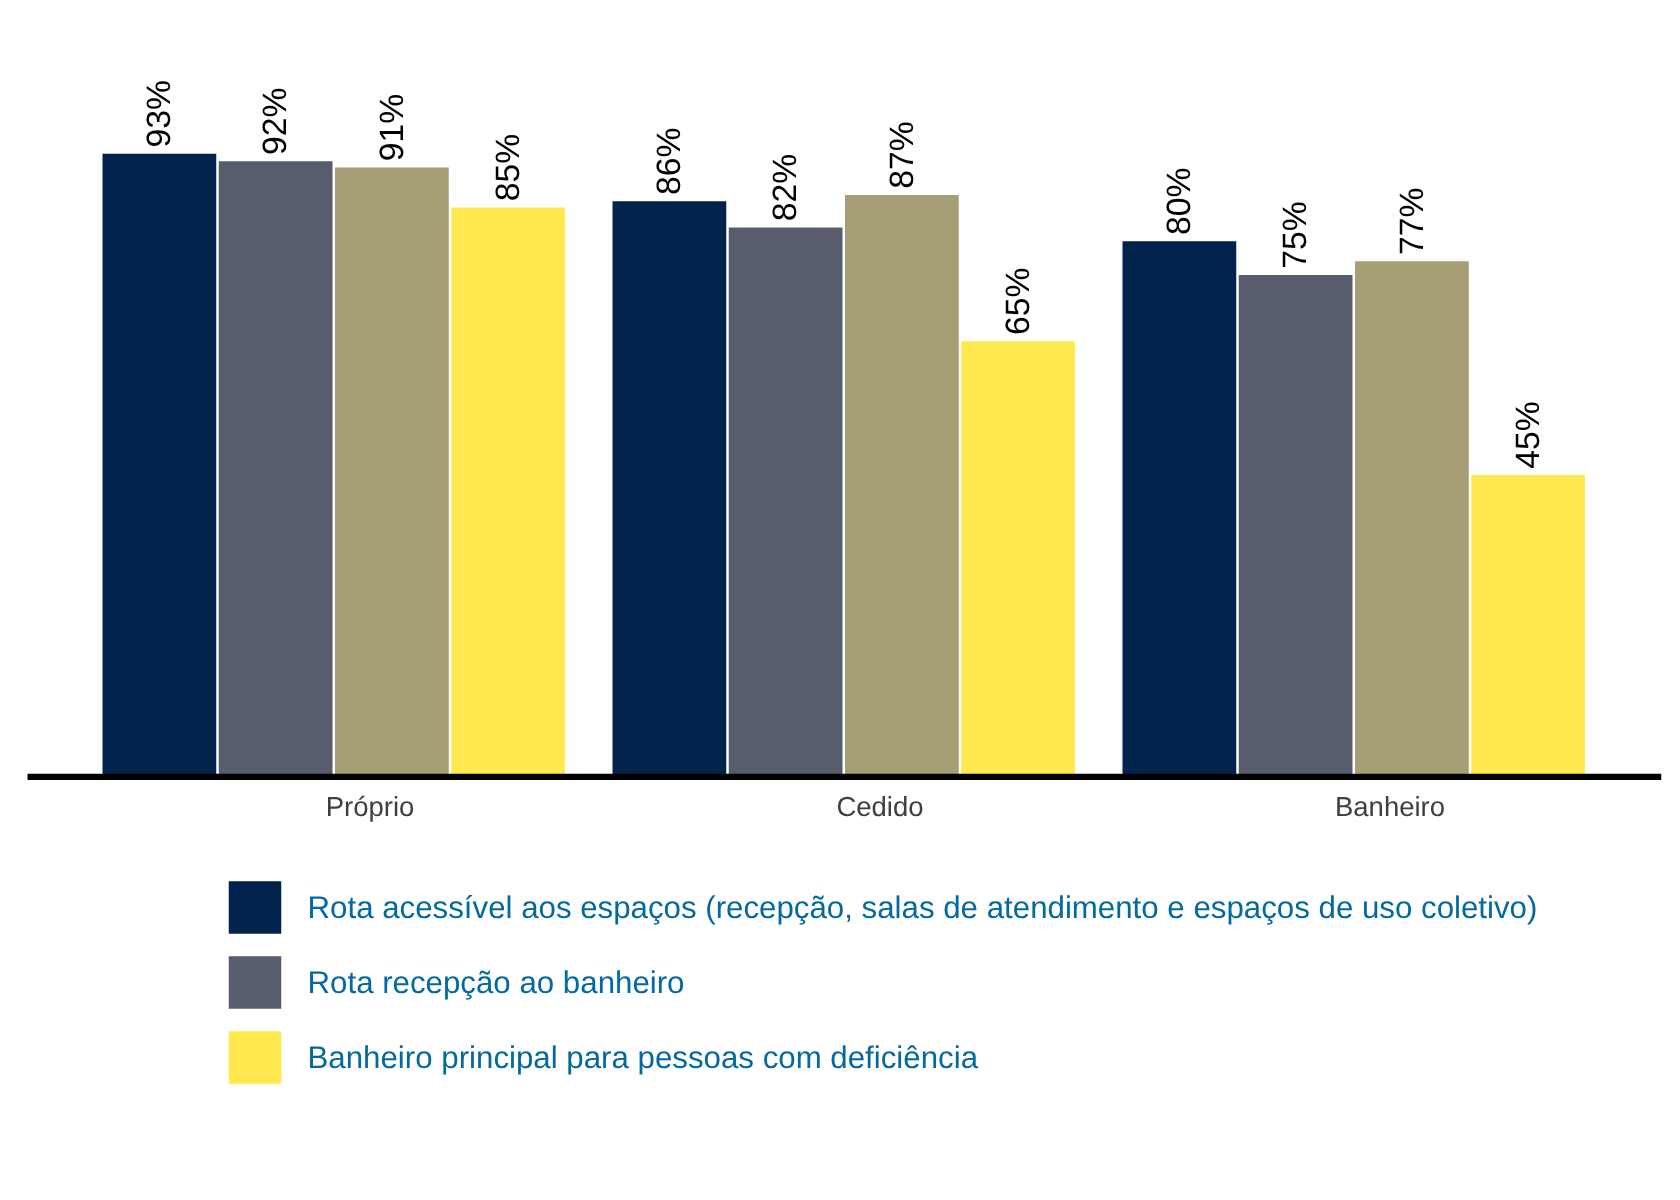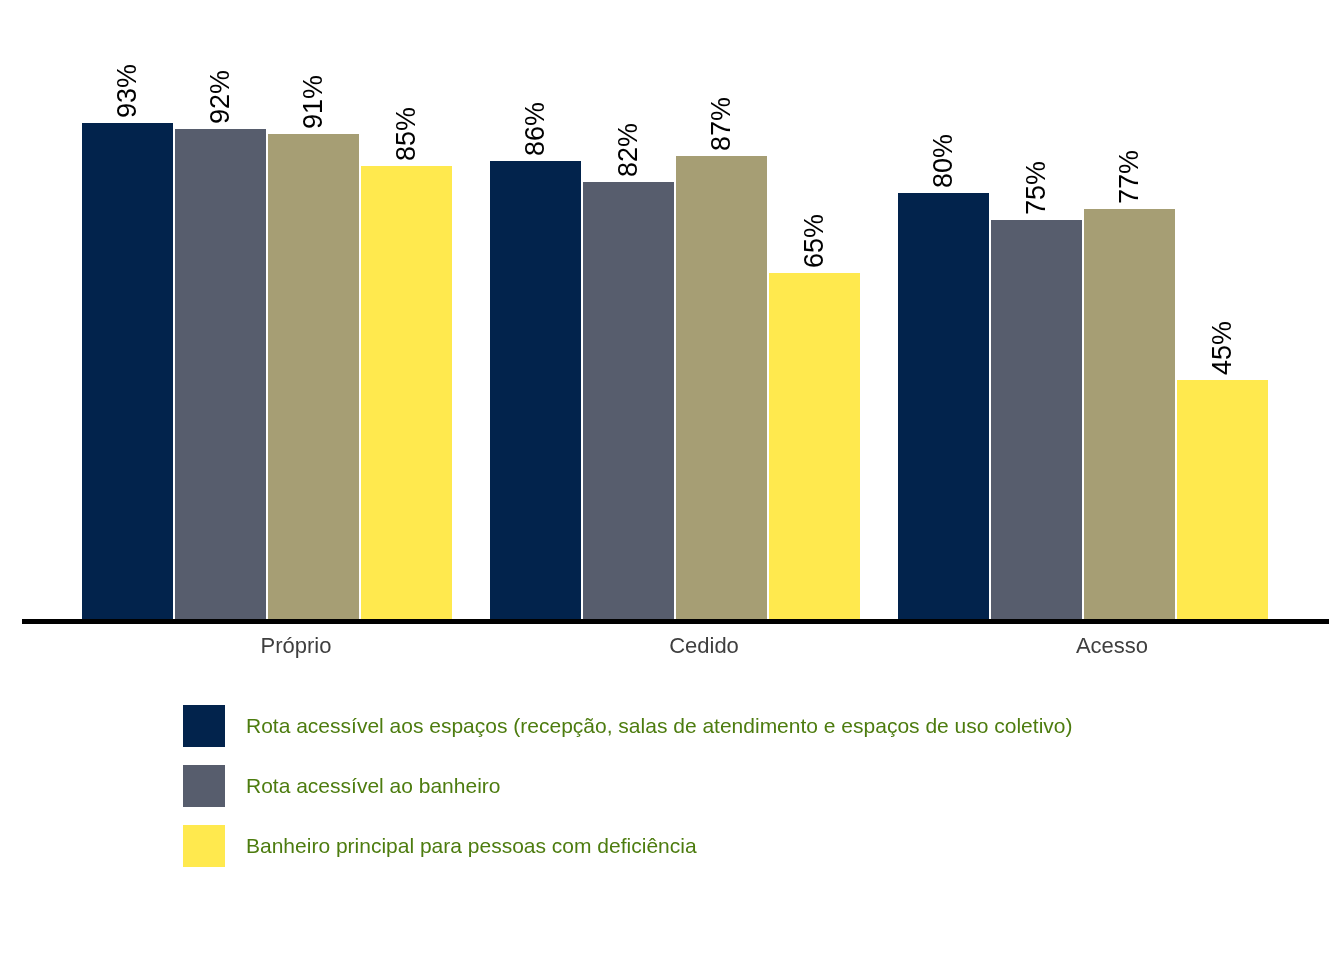--- a/index.html
+++ b/index.html
@@ -86,22 +86,22 @@
     height: 42px;
     margin-bottom: 18px;
   }
   .legend-swatch {
     flex: 0 0 42px;
     width: 42px;
     height: 42px;
   }
   .legend-label {
     margin-left: 21px;
-    font-size: 21px;
-    color: #4d7c0f;
+    font-size: 25px;
+    color: #0369a1;
     white-space: nowrap;
   }
 </style>
 </head>
 <body>
 
 <div class="canvas">
   <div class="plot" id="plot">
       <div class="bar-group" style="left: 82px;">
         <div class="bar-wrap">
@@ -155,29 +155,29 @@
         <div class="bar-wrap">
           <div class="bar-label">45%</div>
           <div class="bar" style="height: 241px; background: rgb(255, 233, 78);"></div>
         </div>
       </div>
     </div>
   <div class="axis-line"></div>
   <div class="xlabels" id="xlabels">
       <div class="xlabel" style="left: 267px; color: rgb(63, 63, 63);">Próprio</div>
       <div class="xlabel" style="left: 675px; color: rgb(63, 63, 63); text-align: right;">Cedido</div>
-      <div class="xlabel" style="left: 1083px; color: rgb(63, 63, 63);">Acesso</div>
+      <div class="xlabel" style="left: 1083px; color: rgb(63, 63, 63);">Banheiro</div>
     </div>
   <div class="legend" id="legend">
       <div class="legend-item">
         <div class="legend-swatch" style="background: rgb(2, 35, 76);"></div>
         <div class="legend-label">Rota acessível aos espaços (recepção, salas de atendimento e espaços de uso coletivo)</div>
       </div>
       <div class="legend-item">
         <div class="legend-swatch" style="background: rgb(87, 93, 109);"></div>
-        <div class="legend-label">Rota acessível ao banheiro</div>
+        <div class="legend-label">Rota recepção ao banheiro</div>
       </div>
       <div class="legend-item">
         <div class="legend-swatch" style="background: rgb(255, 233, 78);"></div>
         <div class="legend-label">Banheiro principal para pessoas com deficiência</div>
       </div>
     </div>
 </div>
 
 </body></html>

